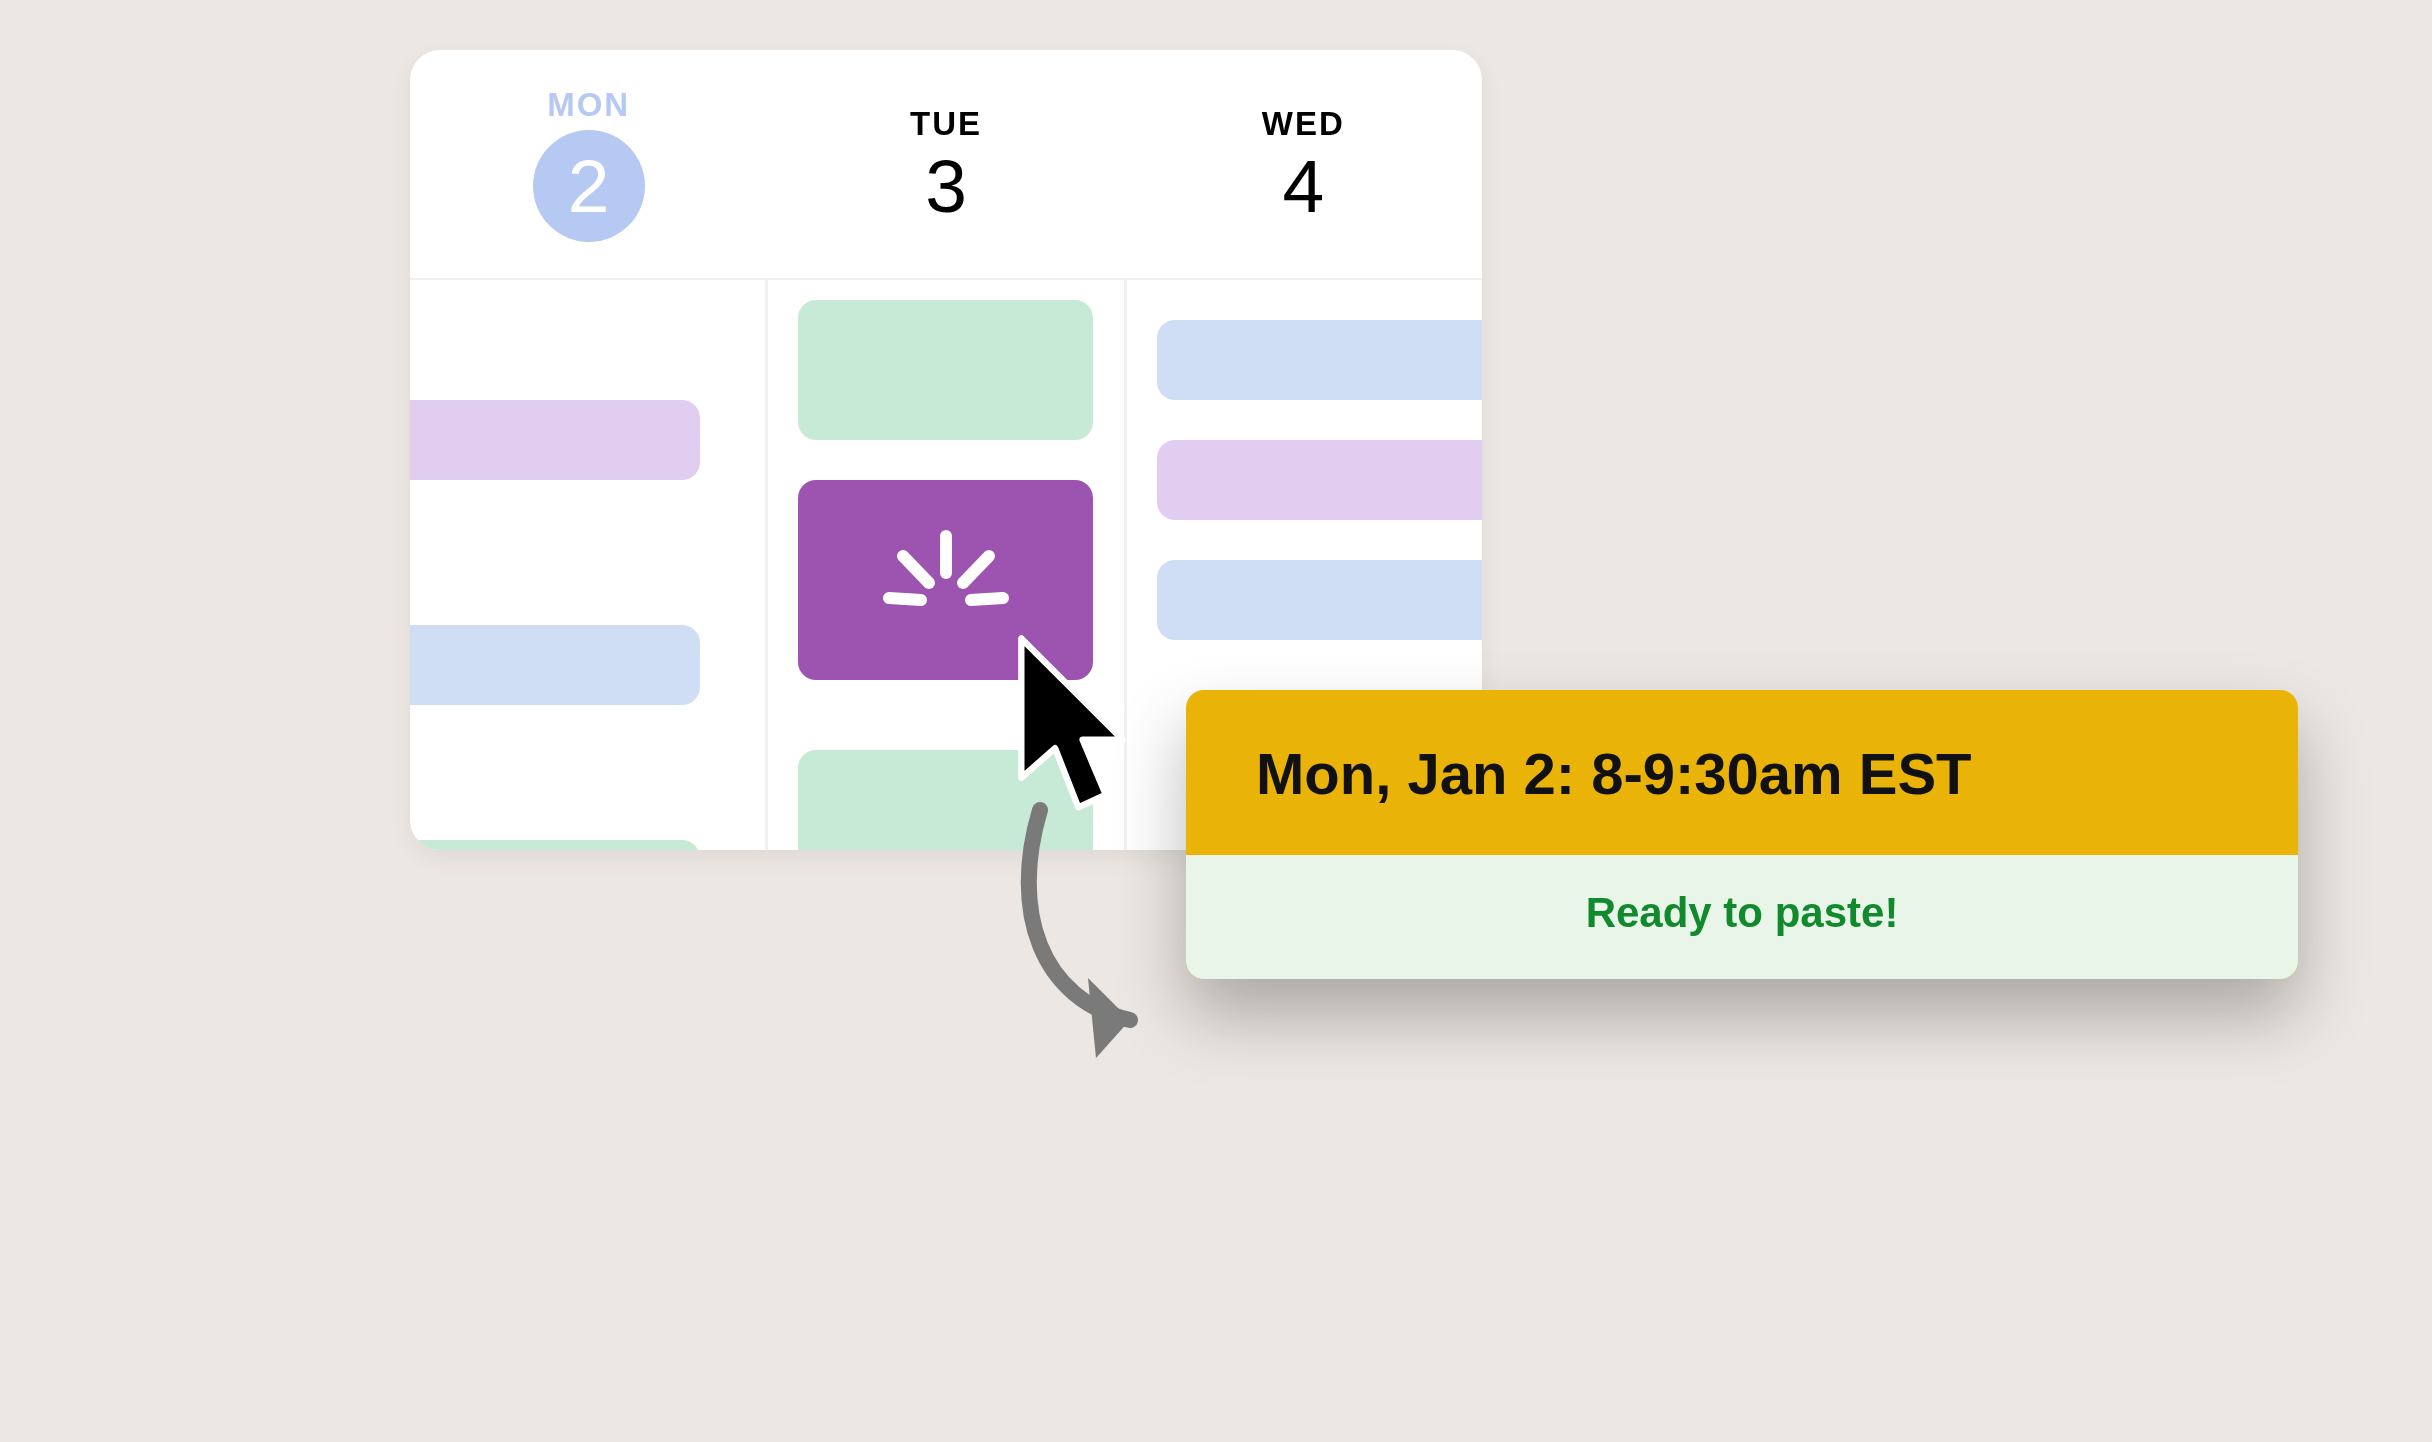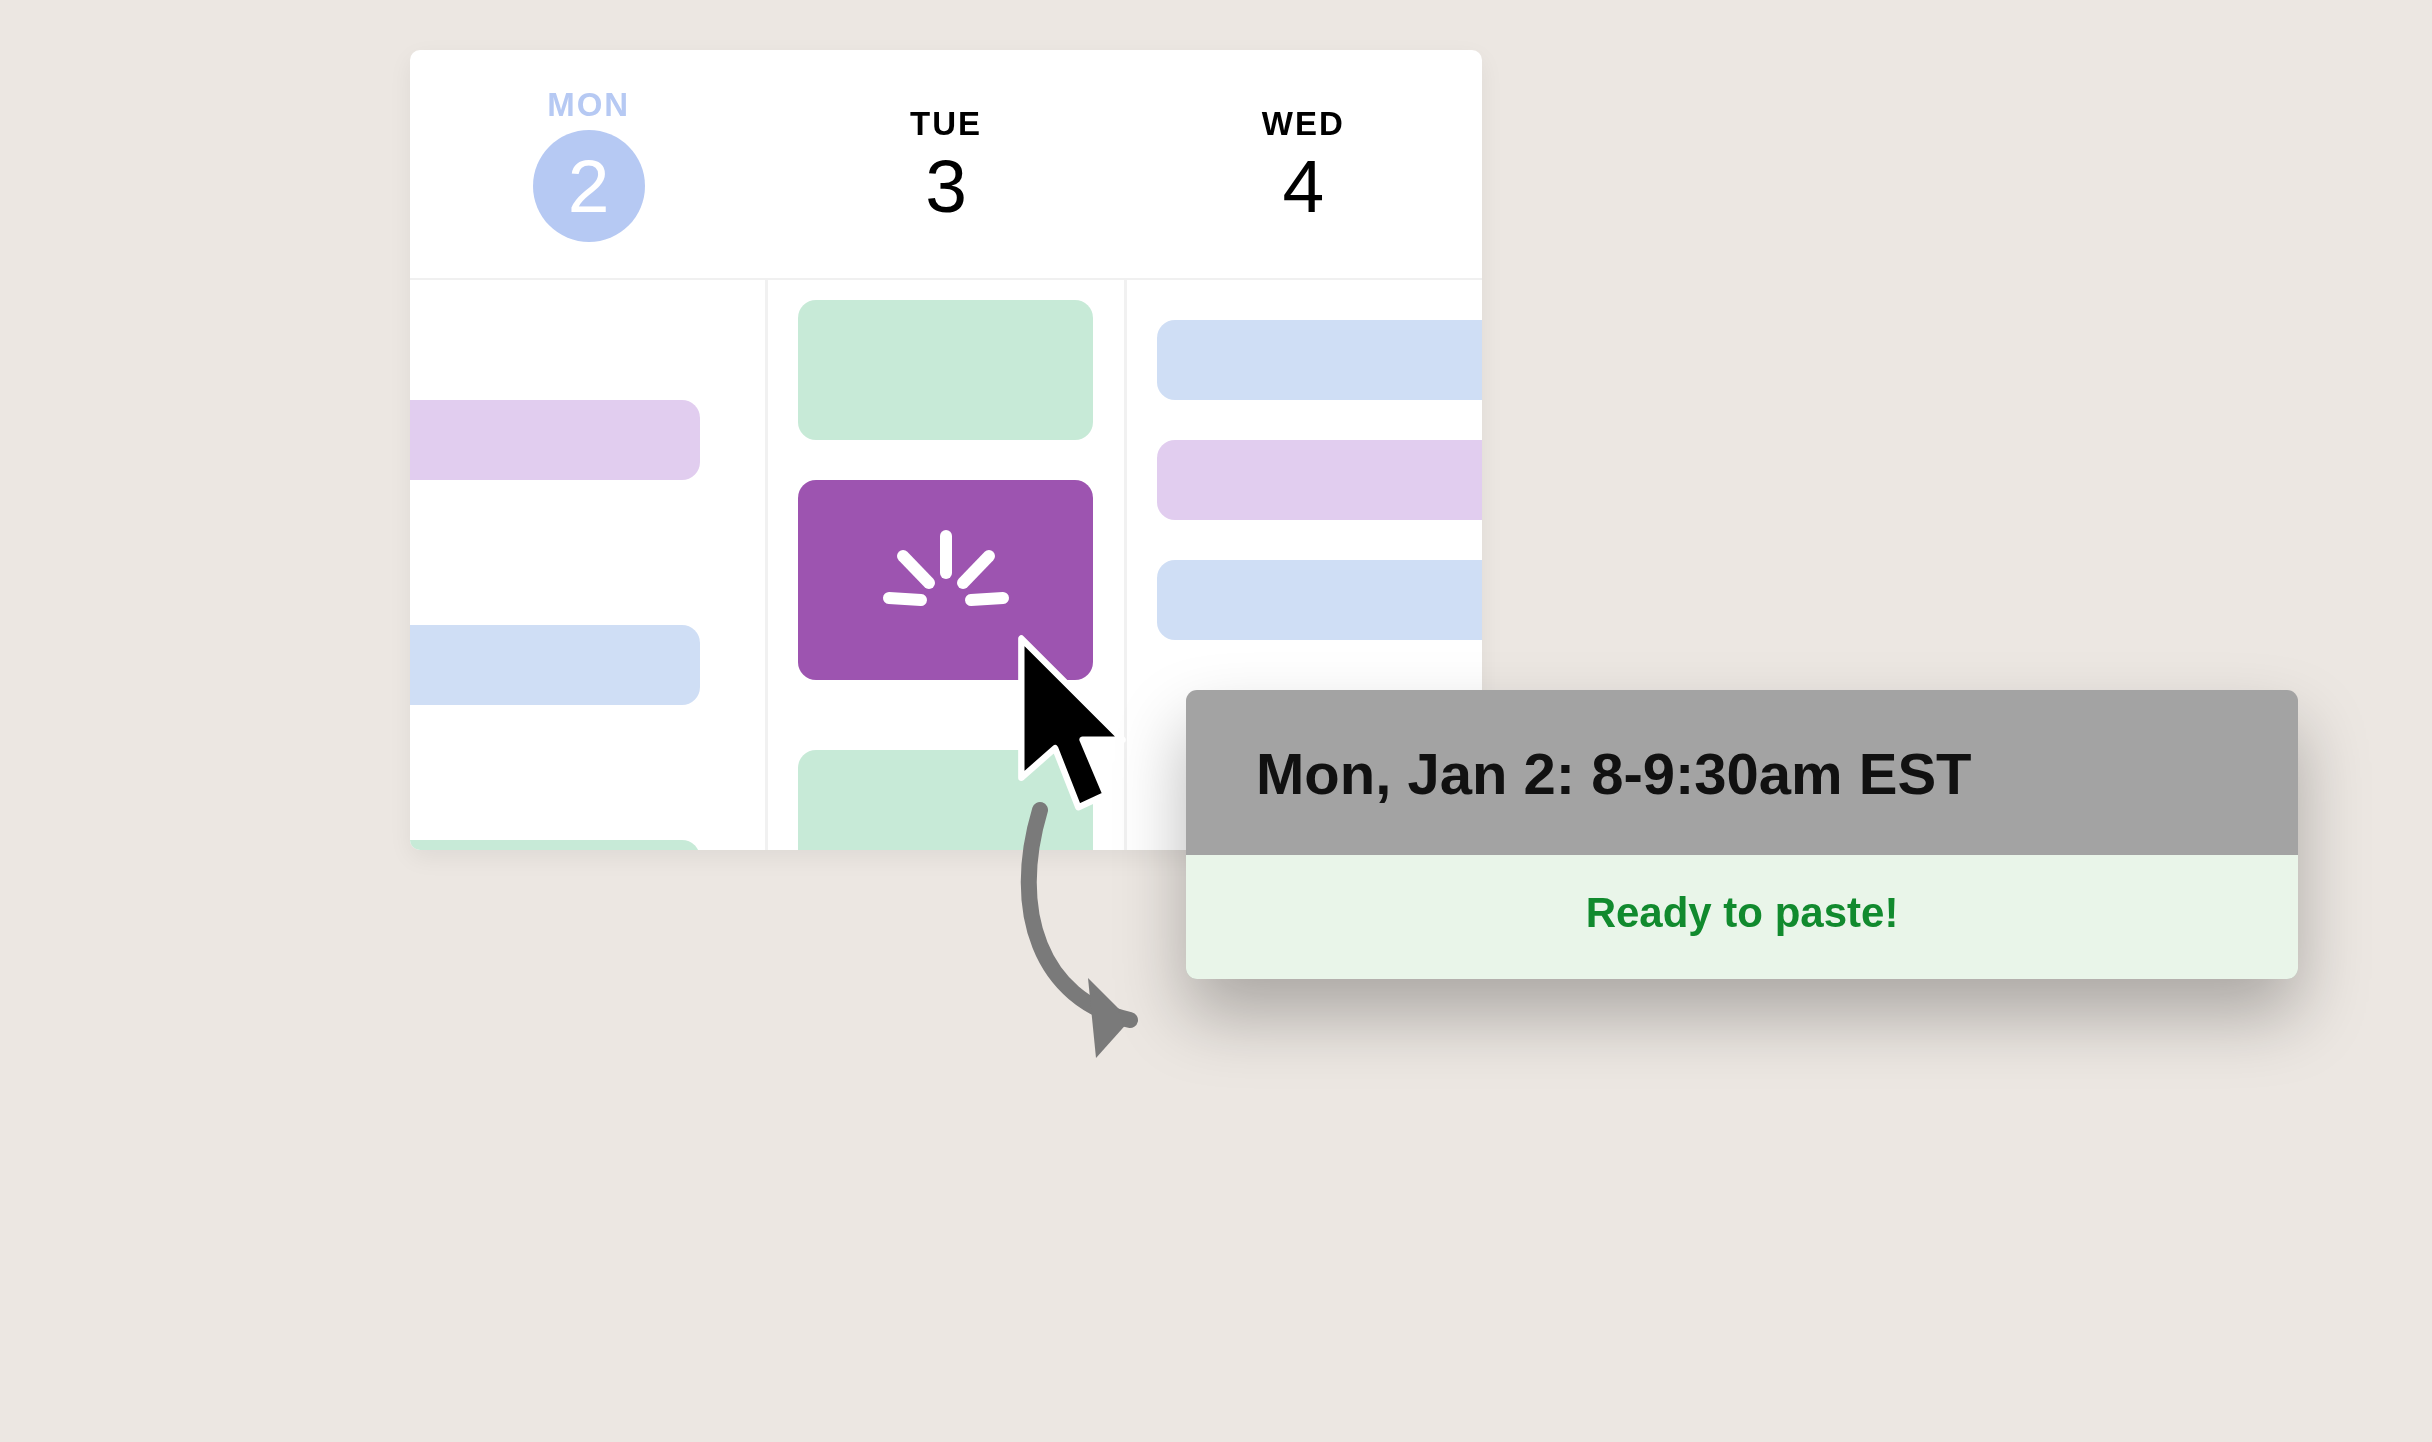--- a/index.html
+++ b/index.html
@@ -13,21 +13,21 @@
   }
 
   
   .calendar-card {
     position: absolute;
     left: 410px;
     top: 50px;
     width: 1072px;
     height: 800px;
     background: #ffffff;
-    border-radius: 10px;
+    border-radius: 30px;
     box-shadow: 0 8px 24px rgba(0,0,0,0.06);
     overflow: hidden;
   }
 
   
   .cal-header {
     display: flex;
     height: 230px;
     border-bottom: 2px solid #f0f0f0;
   }
@@ -125,22 +125,22 @@
     height: 260px;
     z-index: 30;
   }
 
   
   .popup {
     position: absolute;
     left: 1186px;
     top: 690px;
     width: 1112px;
-    background: #a3a3a3;
-    border-radius: 11px;
+    background: #eab308;
+    border-radius: 18px;
     box-shadow: 0 36px 70px rgba(0,0,0,0.28);
     z-index: 50;
     overflow: hidden;
   }
   .popup-lines {
     padding: 50px 70px 48px 70px;
     display: flex;
     flex-direction: column;
     gap: 30px;
   }

